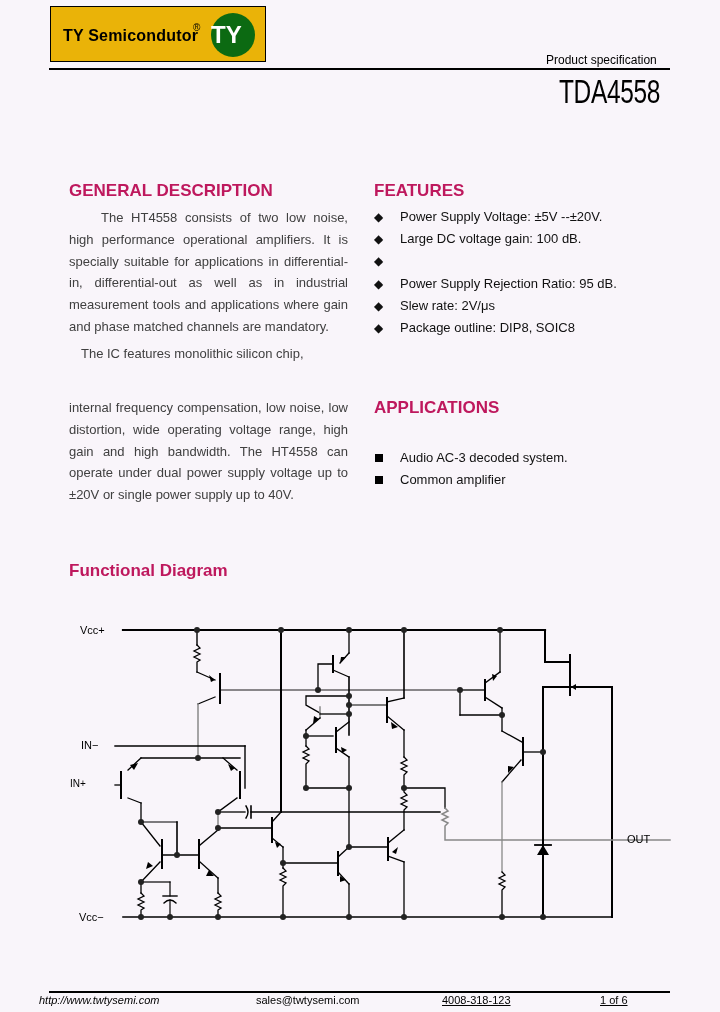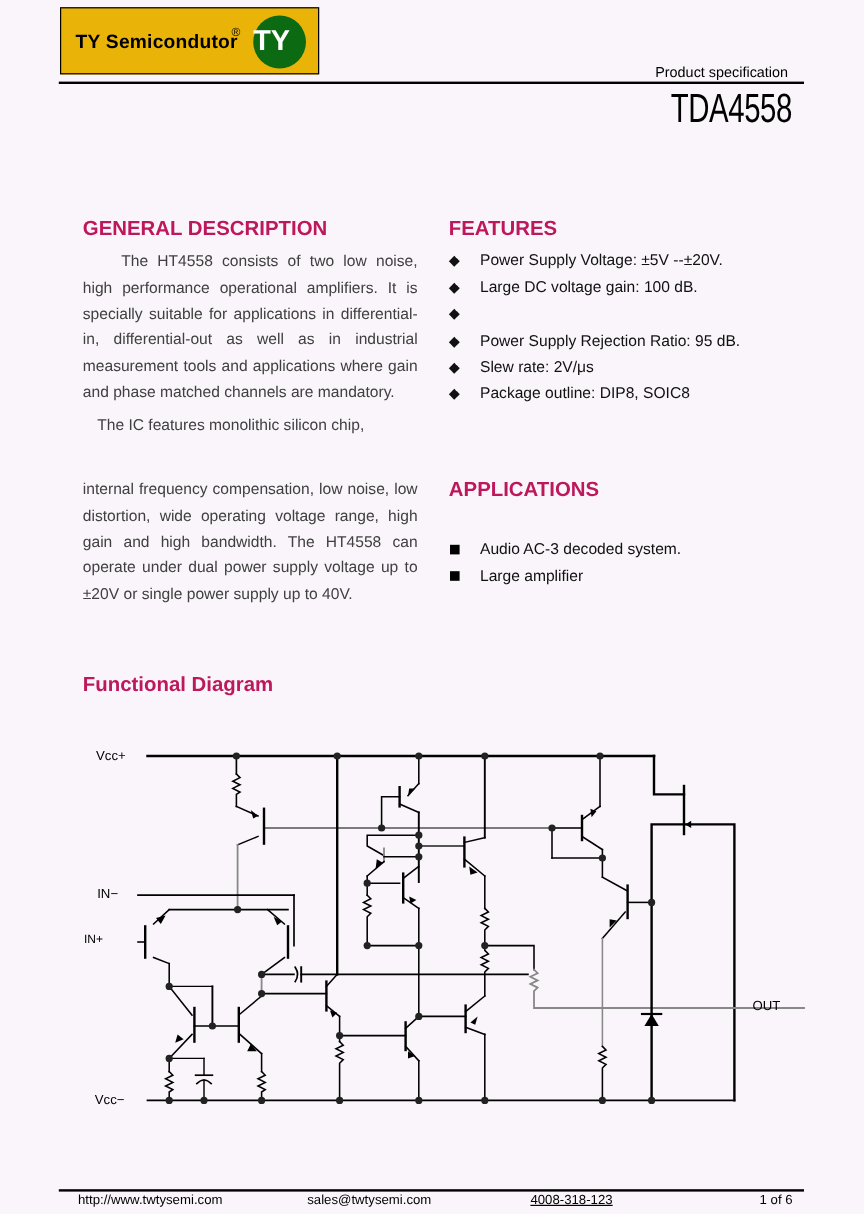--- a/index.html
+++ b/index.html
@@ -59,21 +59,21 @@
   <li><span class="bullet">◆</span><span>Large DC voltage gain: 100 dB.</span></li>
   <li><span class="bullet">◆</span></li>
   <li><span class="bullet">◆</span><span>Power Supply Rejection Ratio: 95 dB.</span></li>
   <li><span class="bullet">◆</span><span>Slew rate: 2V/μs</span></li>
   <li><span class="bullet">◆</span><span>Package outline: DIP8, SOIC8</span></li>
 </ul>
 
 <div class="abs heading" style="left:374px; top:398px;">APPLICATIONS</div>
 <ul class="abs app-list" style="left:374px; top:447px; width:300px;">
   <li><span class="bullet"></span><span>Audio AC-3 decoded system.</span></li>
-  <li><span class="bullet"></span><span>Large amplifier</span></li>
+  <li><span class="bullet"></span><span>Common amplifier</span></li>
 </ul>
 
 <div class="abs heading" style="left:69px; top:561px;">Functional Diagram</div>
 
 <div class="abs diagram">
   <svg width="620" height="330" viewBox="60 600 620 330" xmlns="http://www.w3.org/2000/svg">
     <g fill="none" stroke="#000" stroke-linecap="square">
 
       <line x1="123" y1="630" x2="545" y2="630" stroke-width="2.2"></line>
       <polyline points="545,630 545,662 570,662" stroke-width="2"></polyline>
@@ -253,16 +253,16 @@
     </g>
   </svg>
   <span class="abs" style="left:20px; top:24px; font-size:11px;text-align:right;">Vcc+</span>
   <span class="abs" style="left:21px; top:139px; font-size:11px;">IN−</span>
   <span class="abs" style="left:10px; top:178px; font-size:10px;">IN+</span>
   <span class="abs" style="left:19px; top:311px; font-size:11px;">Vcc−</span>
   <span class="abs" style="left:567px; top:233px; font-size:11px;">OUT</span>
 </div>
 
 <div class="abs footer-rule"></div>
-<div class="abs footer-item" style="left:65px;">http://www.twtysemi.com</div>
+<div class="abs footer-item" style="left:39px;font-style:italic;">http://www.twtysemi.com</div>
 <div class="abs footer-item" style="left:256px;">sales@twtysemi.com</div>
 <div class="abs footer-item" style="left:442px;text-decoration:underline;">4008-318-123</div>
-<div class="abs footer-item" style="left:633px;">1  of  6</div>
+<div class="abs footer-item" style="left:600px;text-decoration:underline;">1  of  6</div>
 
 </body></html>

